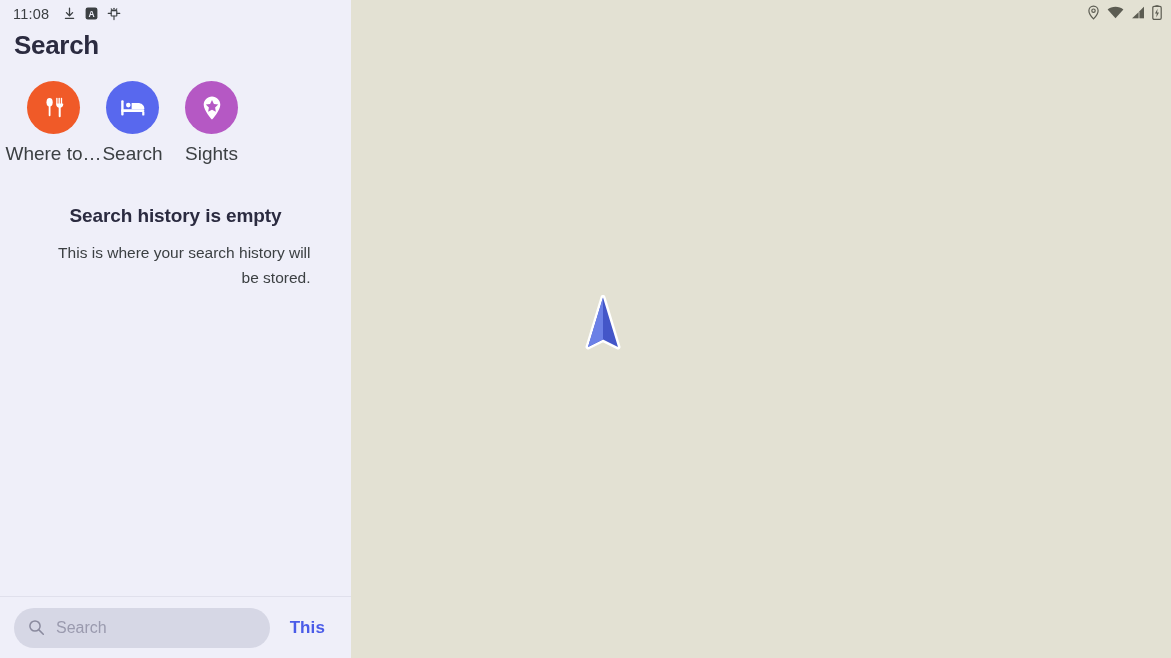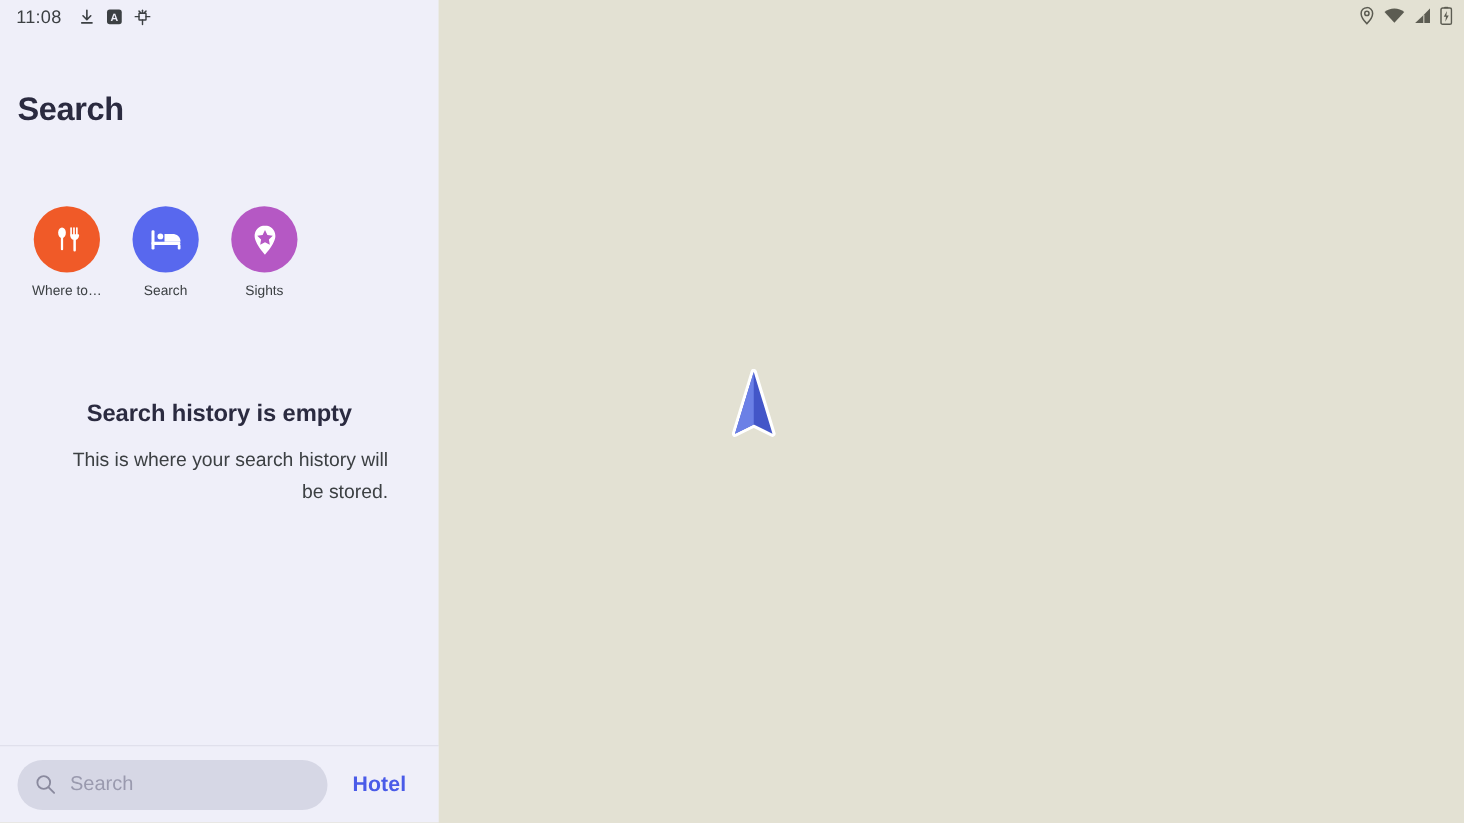--- a/index.html
+++ b/index.html
@@ -21,21 +21,20 @@
 
   
   #sidebar {
     position: relative;
     width: 351px;
     height: 658px;
     background: #EFEFF9;
     display: flex;
     flex-direction: column;
     flex: 0 0 351px;
-    gap: 42px;
   }
 
   
   .status-bar {
     height: 27px;
     display: flex;
     align-items: center;
     padding-left: 13px;
     gap: 10px;
   }
@@ -80,21 +79,21 @@
     width: 53px;
     height: 53px;
     border-radius: 50%;
     display: flex;
     align-items: center;
     justify-content: center;
   }
   .cat-circle svg { display: block; }
   .cat-label {
     margin-top: 9px;
-    font-size: 11px;
+    font-size: 19px;
     color: #3C4043;
     white-space: nowrap;
     text-align: right;
   }
 
   
   .empty-wrap {
     margin-top: 40px;
     padding: 0 28px;
     text-align: center;
@@ -293,21 +292,21 @@
     <div class="search-bar">
       <div class="search-field">
         <span>
           <svg width="17" height="17" viewBox="0 0 17 17">
             <circle cx="7" cy="7" r="5.1" fill="none" stroke="#8A8A9E" stroke-width="1.5"></circle>
             <path d="M10.9 10.9 L15.3 15.3" stroke="#8A8A9E" stroke-width="1.5" stroke-linecap="round"></path>
           </svg>
         </span>
         <input class="search-input" type="text" value="" placeholder="Search" style="">
       </div>
-      <button class="close-btn">Hotel</button>
+      <button class="close-btn">This</button>
     </div>
 
   </div>
 
   <div id="map">
 
     <div class="map-status">
       <span>
         <svg width="13" height="15" viewBox="0 0 13 15">
           <path d="M6.5 1.1 C3.9 1.1 1.9 3.1 1.9 5.7 C1.9 9.2 6.5 13.9 6.5 13.9 S11.1 9.2 11.1 5.7 C11.1 3.1 9.1 1.1 6.5 1.1 z" fill="none" stroke="#5C5C52" stroke-width="1.2"></path>

